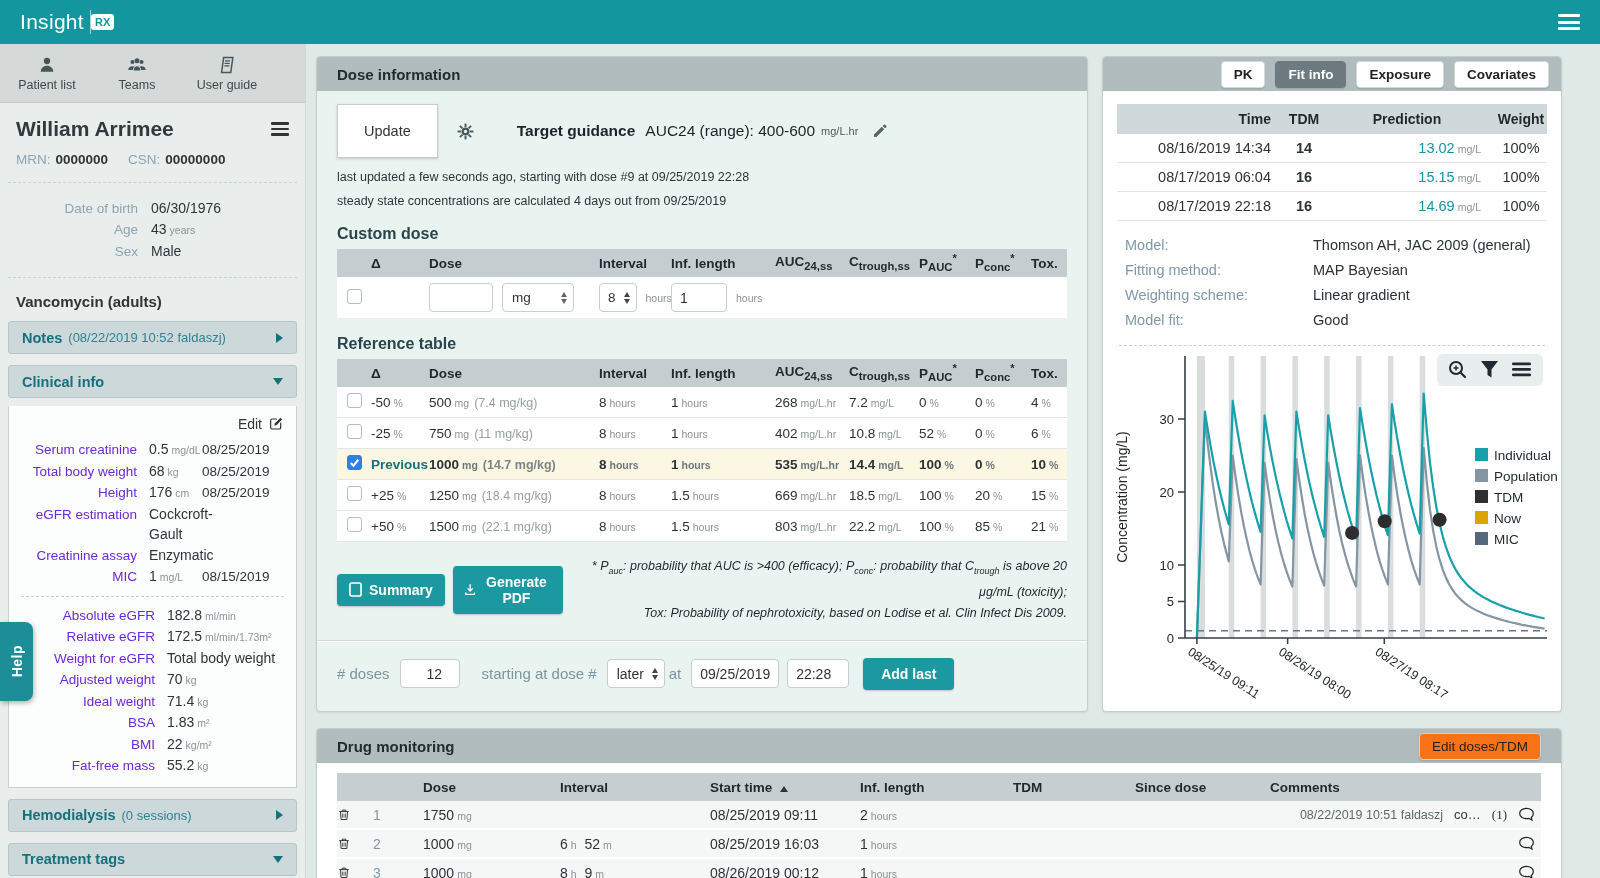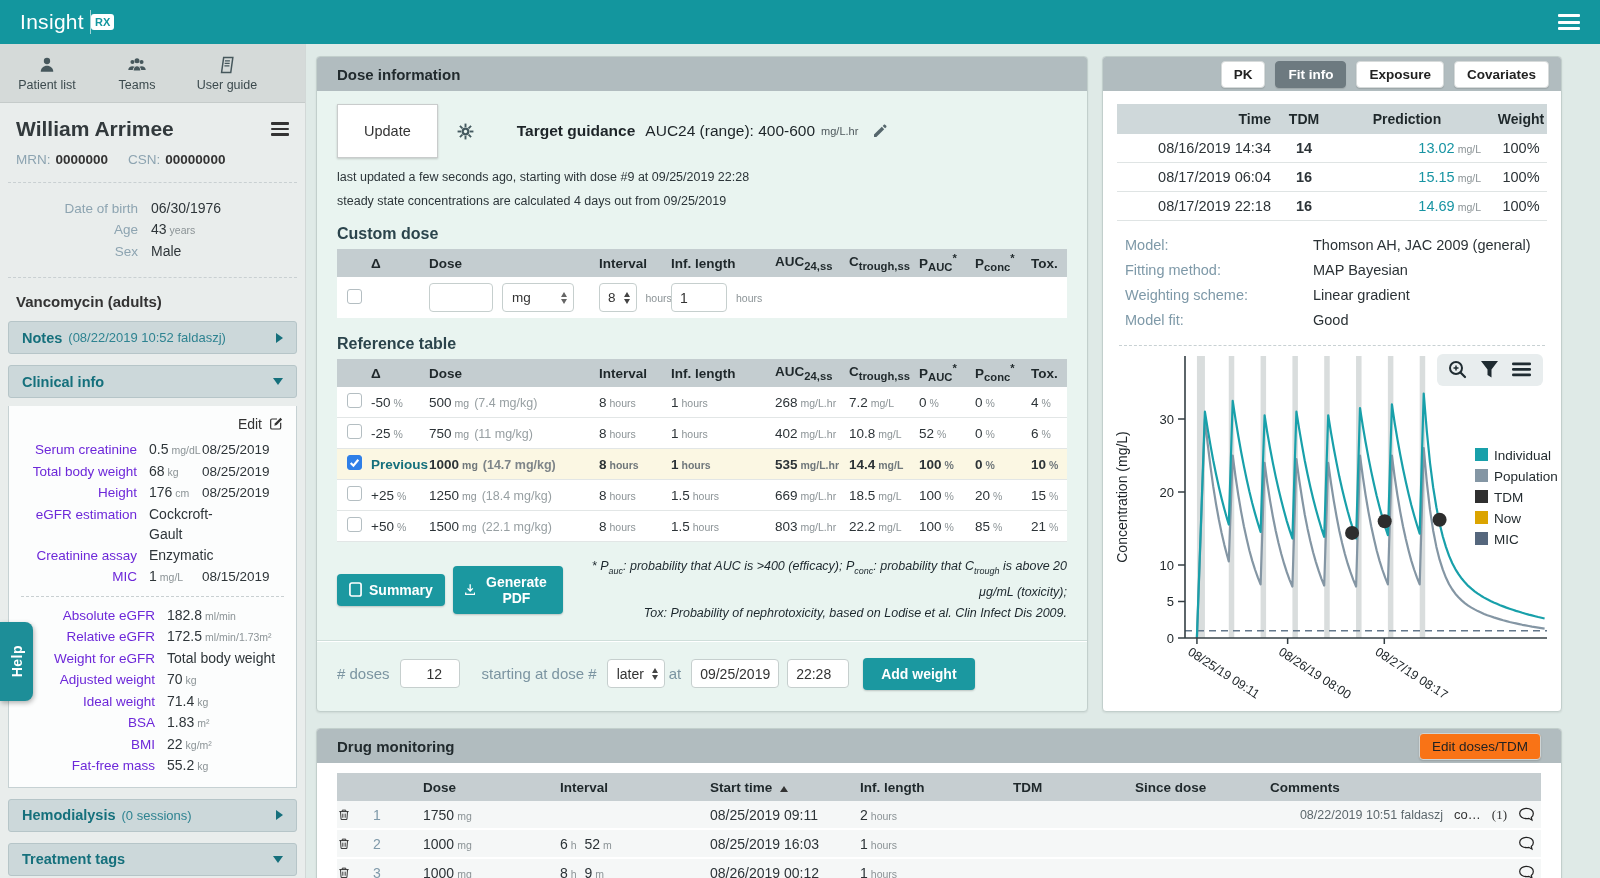--- a/index.html
+++ b/index.html
@@ -478,21 +478,21 @@
       <span class="sel" style="margin-left:10px;width:58px;font-size:14px">
           <span>later</span>
           <span class="arr">
             <span class="tri-u"></span>
             <span class="tri-d"></span>
           </span>
         </span>
       <span style="margin-left:4px">at</span>
       <input class="inp" style="width: 88px; margin-left: 10px;" value="09/25/2019">
       <input class="inp" style="width: 62px; margin-left: 8px;" value="22:28">
-      <button class="btn-teal" style="margin-left:14px;padding:8px 18px">Add weight</button>
+      <button class="btn-teal" style="margin-left:14px;padding:8px 18px">Add last</button>
     </div>
   </div>
 </section>
 
 <section class="panel" id="monitor-panel">
   <div class="panel-head">
     <span>Drug monitoring</span>
     <button class="mon-btn">Edit doses/TDM</button>
   </div>
   <div style="padding:10px 20px 0">

